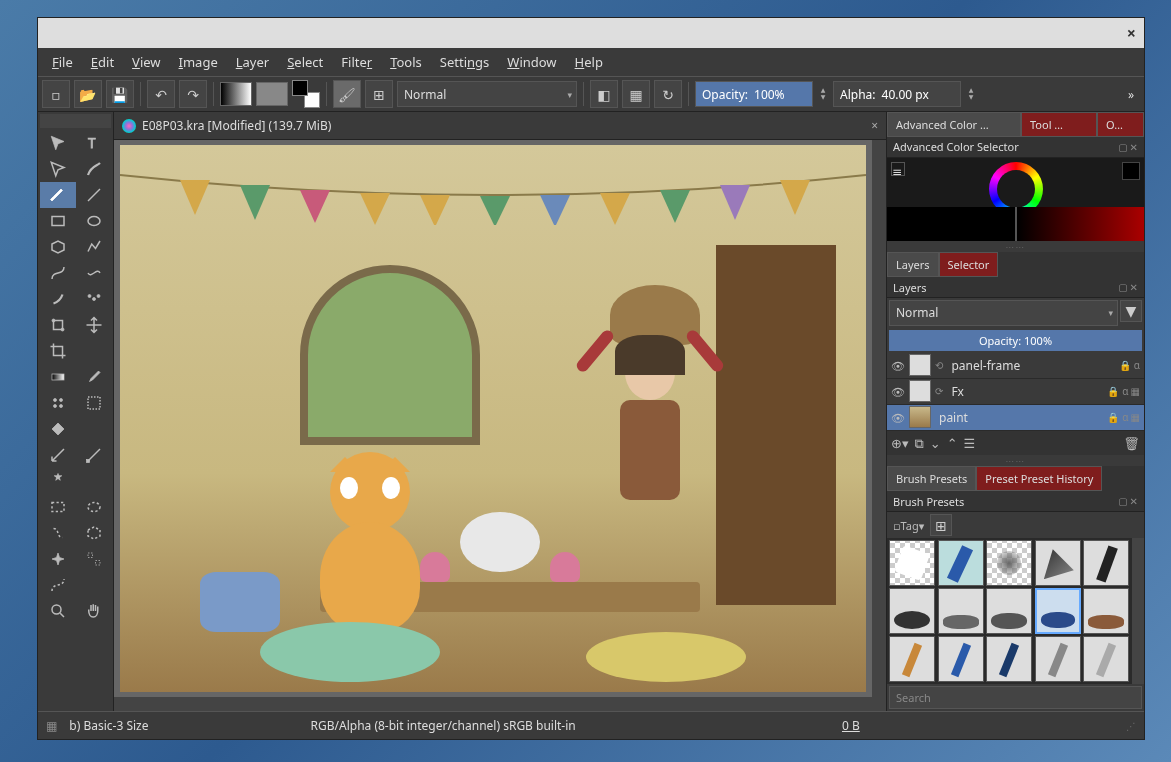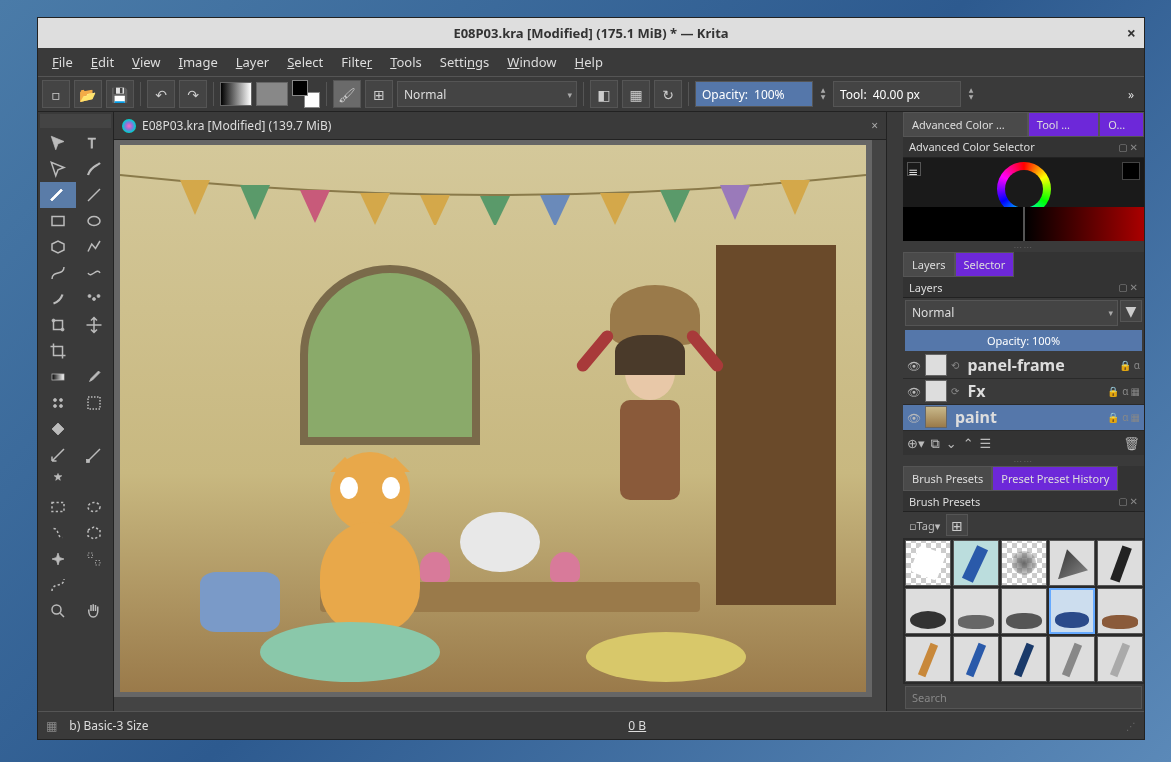--- a/index.html
+++ b/index.html
@@ -36,42 +36,42 @@
 
 .canvas-area { flex: 1; display: flex; flex-direction: column; background: #555; }
 .doc-tab { height: 28px; background: #3a3a3a; display: flex; align-items: center; padding: 0 8px; color: #ddd; font-size: 12px; position: relative; border-bottom: 1px solid #222; }
 .doc-tab .kicon { width: 14px; height: 14px; background: radial-gradient(circle, #ff69b4, #9370db, #00ced1, #ffd700); border-radius: 50%; margin-right: 6px; }
 .doc-tab .x { margin-left: auto; color: #aaa; cursor: pointer; }
 .canvas { flex: 1; background: #666; position: relative; overflow: hidden; display: flex; align-items: center; justify-content: center; }
 .canvas-img { width: 746px; height: 547px; background: #c8b88a; position: relative; overflow: hidden; }
 .scrollbar-v { width: 14px; background: #444; }
 .scrollbar-h { height: 14px; background: #444; }
 
-.right-panel { width: 258px; background: #3a3a3a; border-left: 1px solid #222; display: flex; flex-direction: column; font-size: 12px; color: #ddd; padding-left: 16px; }
+.right-panel { width: 258px; background: #3a3a3a; border-left: 1px solid #222; display: flex; flex-direction: column; font-size: 12px; color: #ddd; }
 .panel-tabs { display: flex; height: 26px; background: #333; }
-.panel-tab { padding: 4px 8px; background: #6d28d9; border: 1px solid #555; font-size: 11px; cursor: pointer; white-space: nowrap; overflow: hidden; }
+.panel-tab { padding: 4px 8px; background: #7f1d1d; border: 1px solid #555; font-size: 11px; cursor: pointer; white-space: nowrap; overflow: hidden; }
 .panel-tab.active { background: #4a4a4a; }
 .panel-header { height: 22px; background: #333; padding: 0 6px; display: flex; align-items: center; font-size: 11px; border-bottom: 1px solid #222; }
 .panel-header .ctrls { margin-left: auto; color: #888; font-size: 10px; display: flex; gap: 2px; }
 .color-sel { height: 88px; background: #1a1a1a; position: relative; display: flex; align-items: center; justify-content: center; }
 .color-ring { width: 54px; height: 54px; border-radius: 50%; background: conic-gradient(red, yellow, lime, cyan, blue, magenta, red); position: relative; margin-top: -20px; }
 .color-ring::after { content: ""; position: absolute; inset: 8px; border-radius: 50%; background: #1a1a1a; }
 .color-tri { position: absolute; width: 28px; height: 28px; background: linear-gradient(135deg, #fff, #f00, #000); clip-path: polygon(50% 0, 100% 100%, 0 100%); top: 50%; left: 50%; transform: translate(-50%, -55%); }
 .color-strip { position: absolute; bottom: 0; left: 0; right: 0; height: 34px; background: #000; display: flex; }
 .color-strip div { flex: 1; }
 .color-strip .cur { background: #000; border-right: 2px solid #555; }
 .color-strip .grad { background: linear-gradient(90deg, #000, #a00); }
 .corner-sq { position: absolute; top: 4px; right: 4px; width: 18px; height: 18px; background: #000; border: 1px solid #444; }
 
 .layers-body { flex: 0 0 auto; }
 .layer-row { height: 26px; display: flex; align-items: center; padding: 0 4px; gap: 4px; border-bottom: 1px solid #2a2a2a; }
 .layer-row.sel { background: #5577aa; }
 .eye { width: 14px; height: 14px; color: #bbb; font-size: 11px; }
 .layer-thumb { width: 22px; height: 22px; background: #ddd; border: 1px solid #666; }
-.layer-name { flex: 1; font-size: 16px; color: #ddd; padding-left: 4px; font-weight: bold; }
+.layer-name { flex: 1; font-size: 12px; color: #ddd; padding-left: 4px; }
 .layer-icons { display: flex; gap: 2px; color: #888; font-size: 10px; }
 .layer-btns { height: 26px; display: flex; align-items: center; padding: 0 4px; gap: 6px; background: #333; color: #bbb; }
 .layer-btns span { cursor: pointer; font-size: 13px; }
 .layer-btns .trash { margin-left: auto; }
 
 .presets-grid { display: grid; grid-template-columns: repeat(5, 1fr); gap: 2px; padding: 2px; background: #2a2a2a; }
 .preset { width: 46px; height: 46px; background: #ddd; border: 1px solid #555; position: relative; overflow: hidden; }
 .preset.sel { border: 2px solid #6af; }
 .search-box { height: 24px; background: #444; border: 1px solid #555; color: #888; font-size: 11px; padding: 0 6px; display: flex; align-items: center; margin: 2px; }
 
@@ -79,21 +79,20 @@
 .grip { margin-left: auto; color: #666; font-size: 10px; }
 
 .opacity-full { height: 22px; background: #5577aa; color: #fff; font-size: 11px; display: flex; align-items: center; justify-content: center; margin: 2px; }
 .dots { text-align: center; color: #666; font-size: 8px; letter-spacing: 2px; }
 </style>
 </head>
 <body>
 
 <div class="window">
   <div class="titlebar">
-    <span>E08P03.kra [Modified]  (175.1 MiB) * — Krita</span>
     <span class="close">×</span>
   </div>
 
   <div class="menubar">
     <span><u>F</u>ile</span>
     <span><u>E</u>dit</span>
     <span><u>V</u>iew</span>
     <span><u>I</u>mage</span>
     <span><u>L</u>ayer</span>
     <span><u>S</u>elect</span>
@@ -129,21 +128,21 @@
     <div class="sep"></div>
     <div class="slider-input" style="width:118px">
       <span>Opacity:</span>
       <span>100%</span>
     </div>
     <div class="spinner">
         <span>▲</span>
         <span>▼</span>
       </div>
     <div class="slider-input" style="width:128px;background:#444">
-      <span>Tool:</span>
+      <span>Alpha:</span>
       <span>40.00 px</span>
     </div>
     <div class="spinner">
         <span>▲</span>
         <span>▼</span>
       </div>
     <span class="expand">»</span>
   </div>
 
   <div class="body-row">
@@ -564,16 +563,17 @@
         </div>
         <div style="width:12px;background:#444"></div>
       </div>
       <div class="search-box">Search</div>
     </div>
   </div>
 
   <div class="statusbar">
     <span style="color:#888">▦</span>
     <span>b) Basic-3 Size</span>
+    <span style="margin-left:150px">RGB/Alpha (8-bit integer/channel)  sRGB built-in</span>
     <span style="margin-left:auto"><u>0 B</u></span>
     <span class="grip">⋰</span>
   </div>
 </div>
 
 </body></html>

